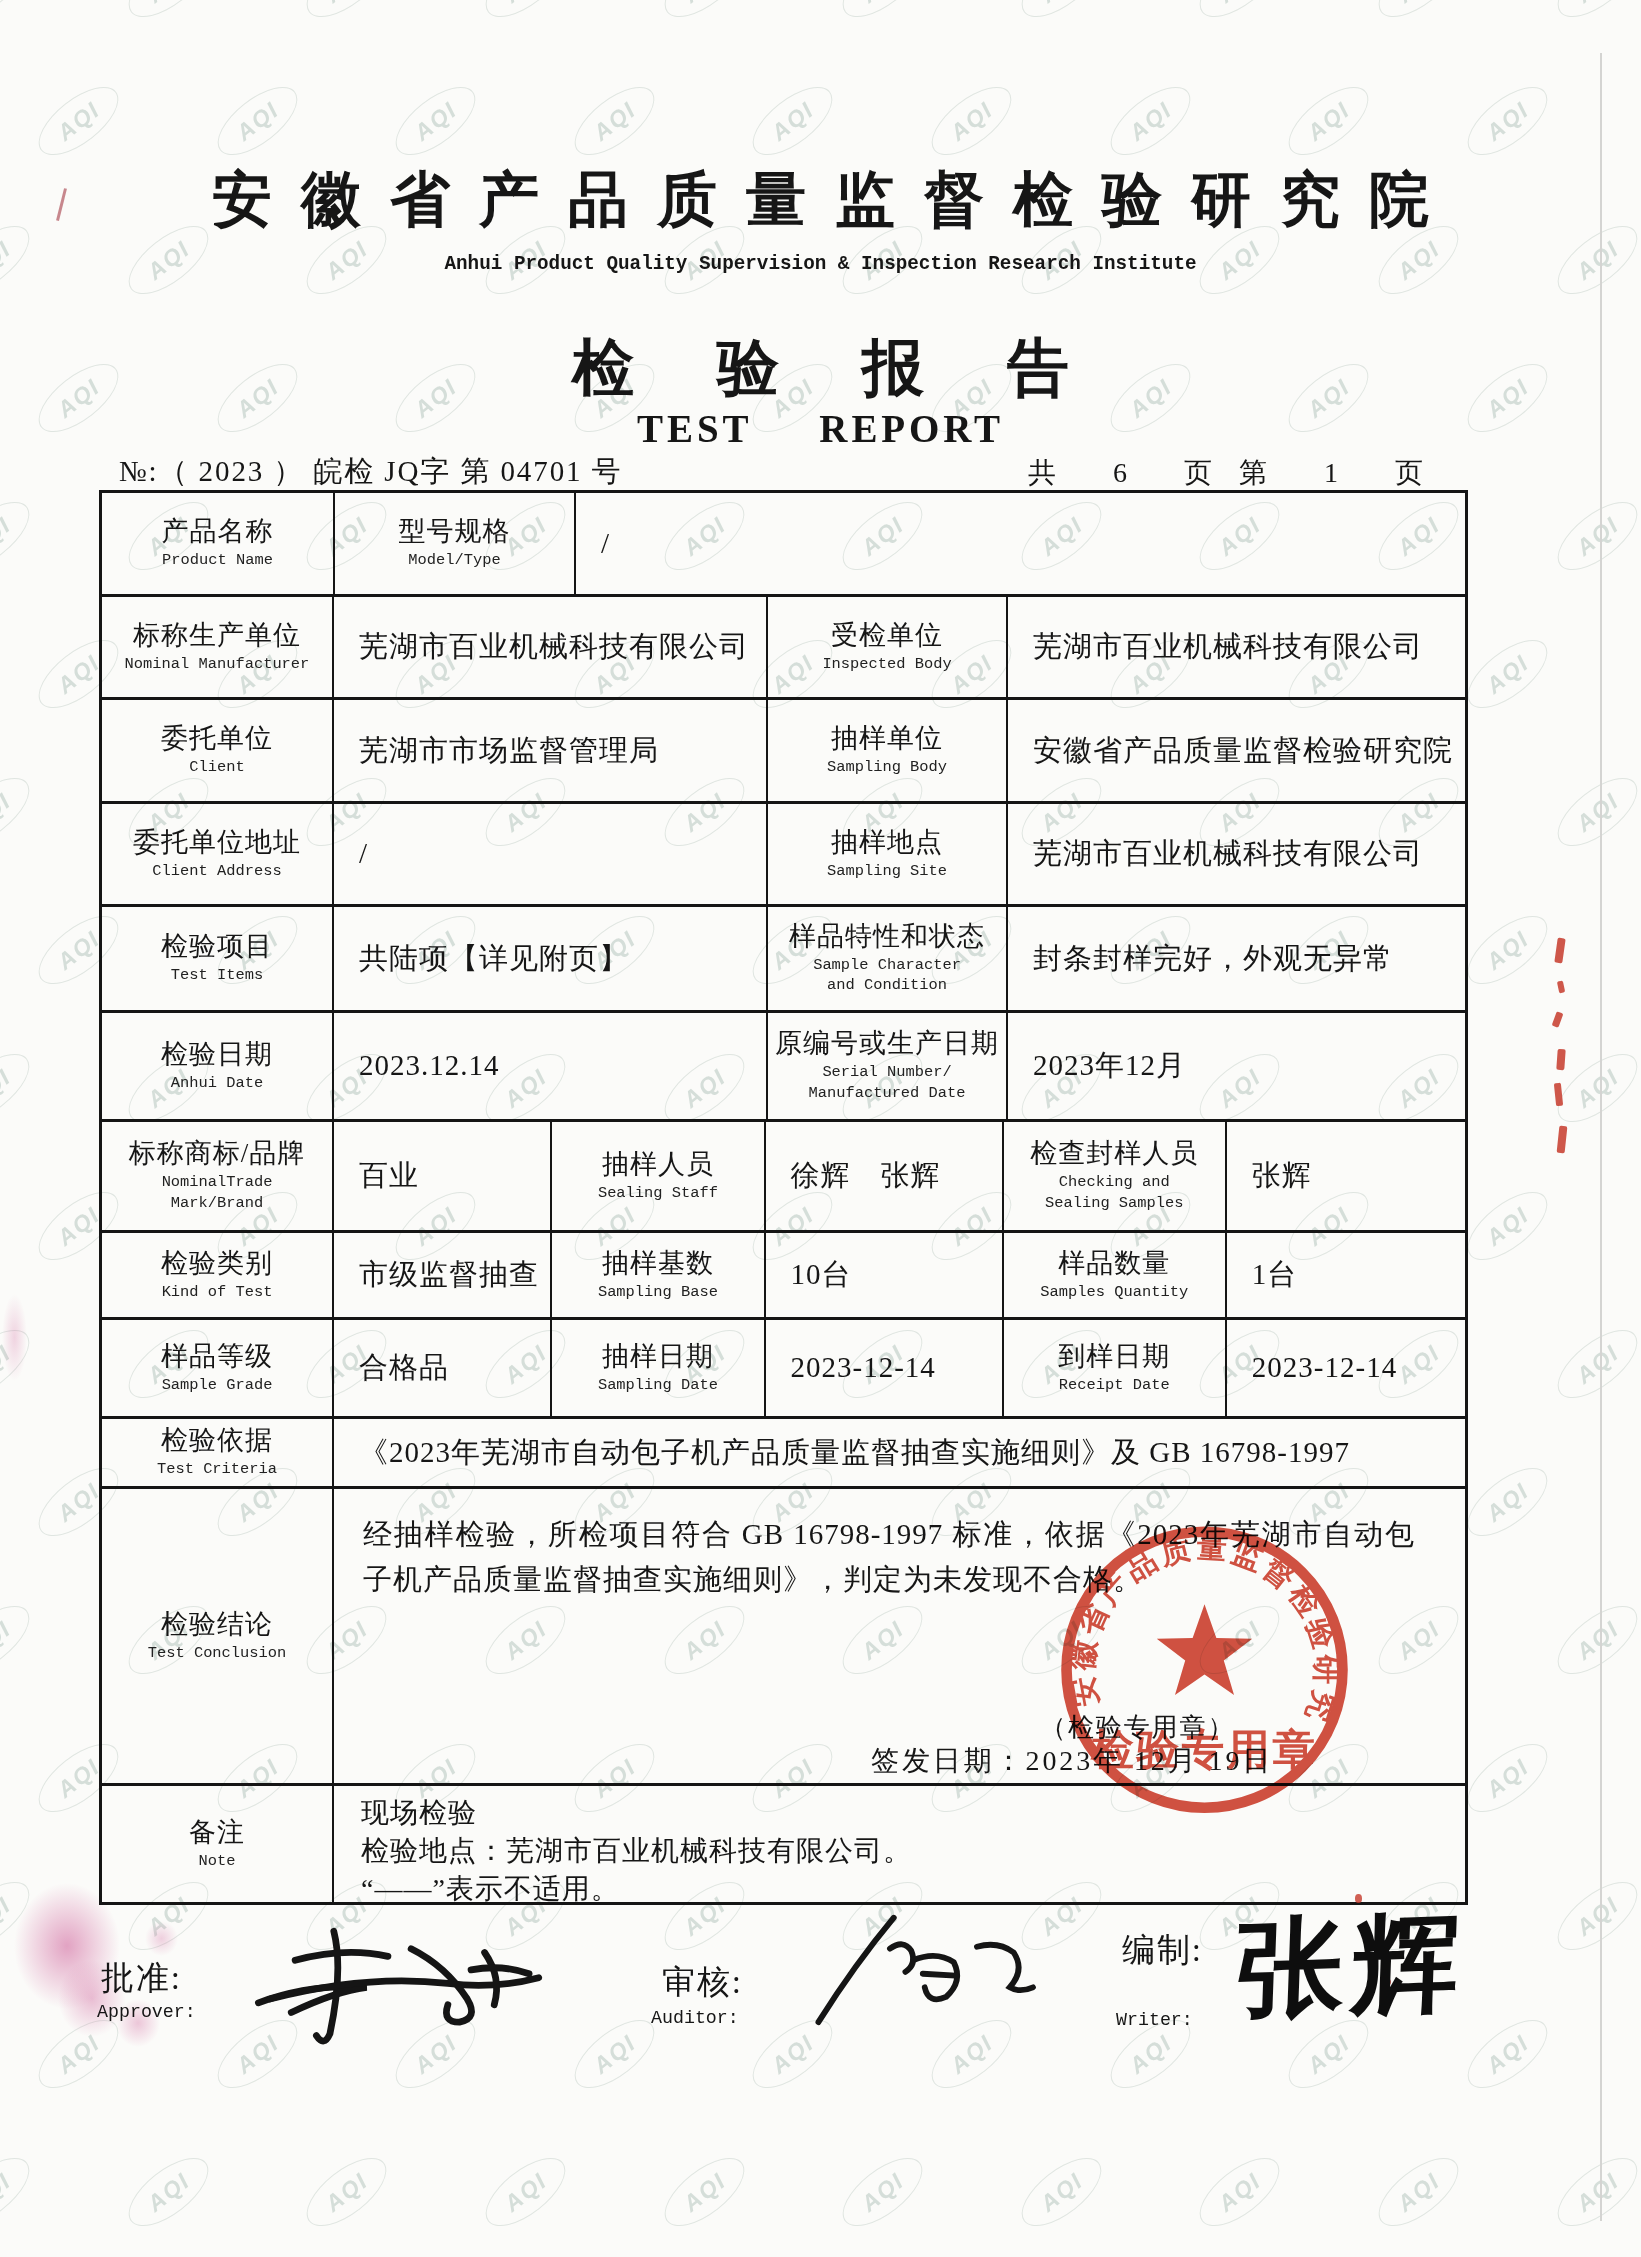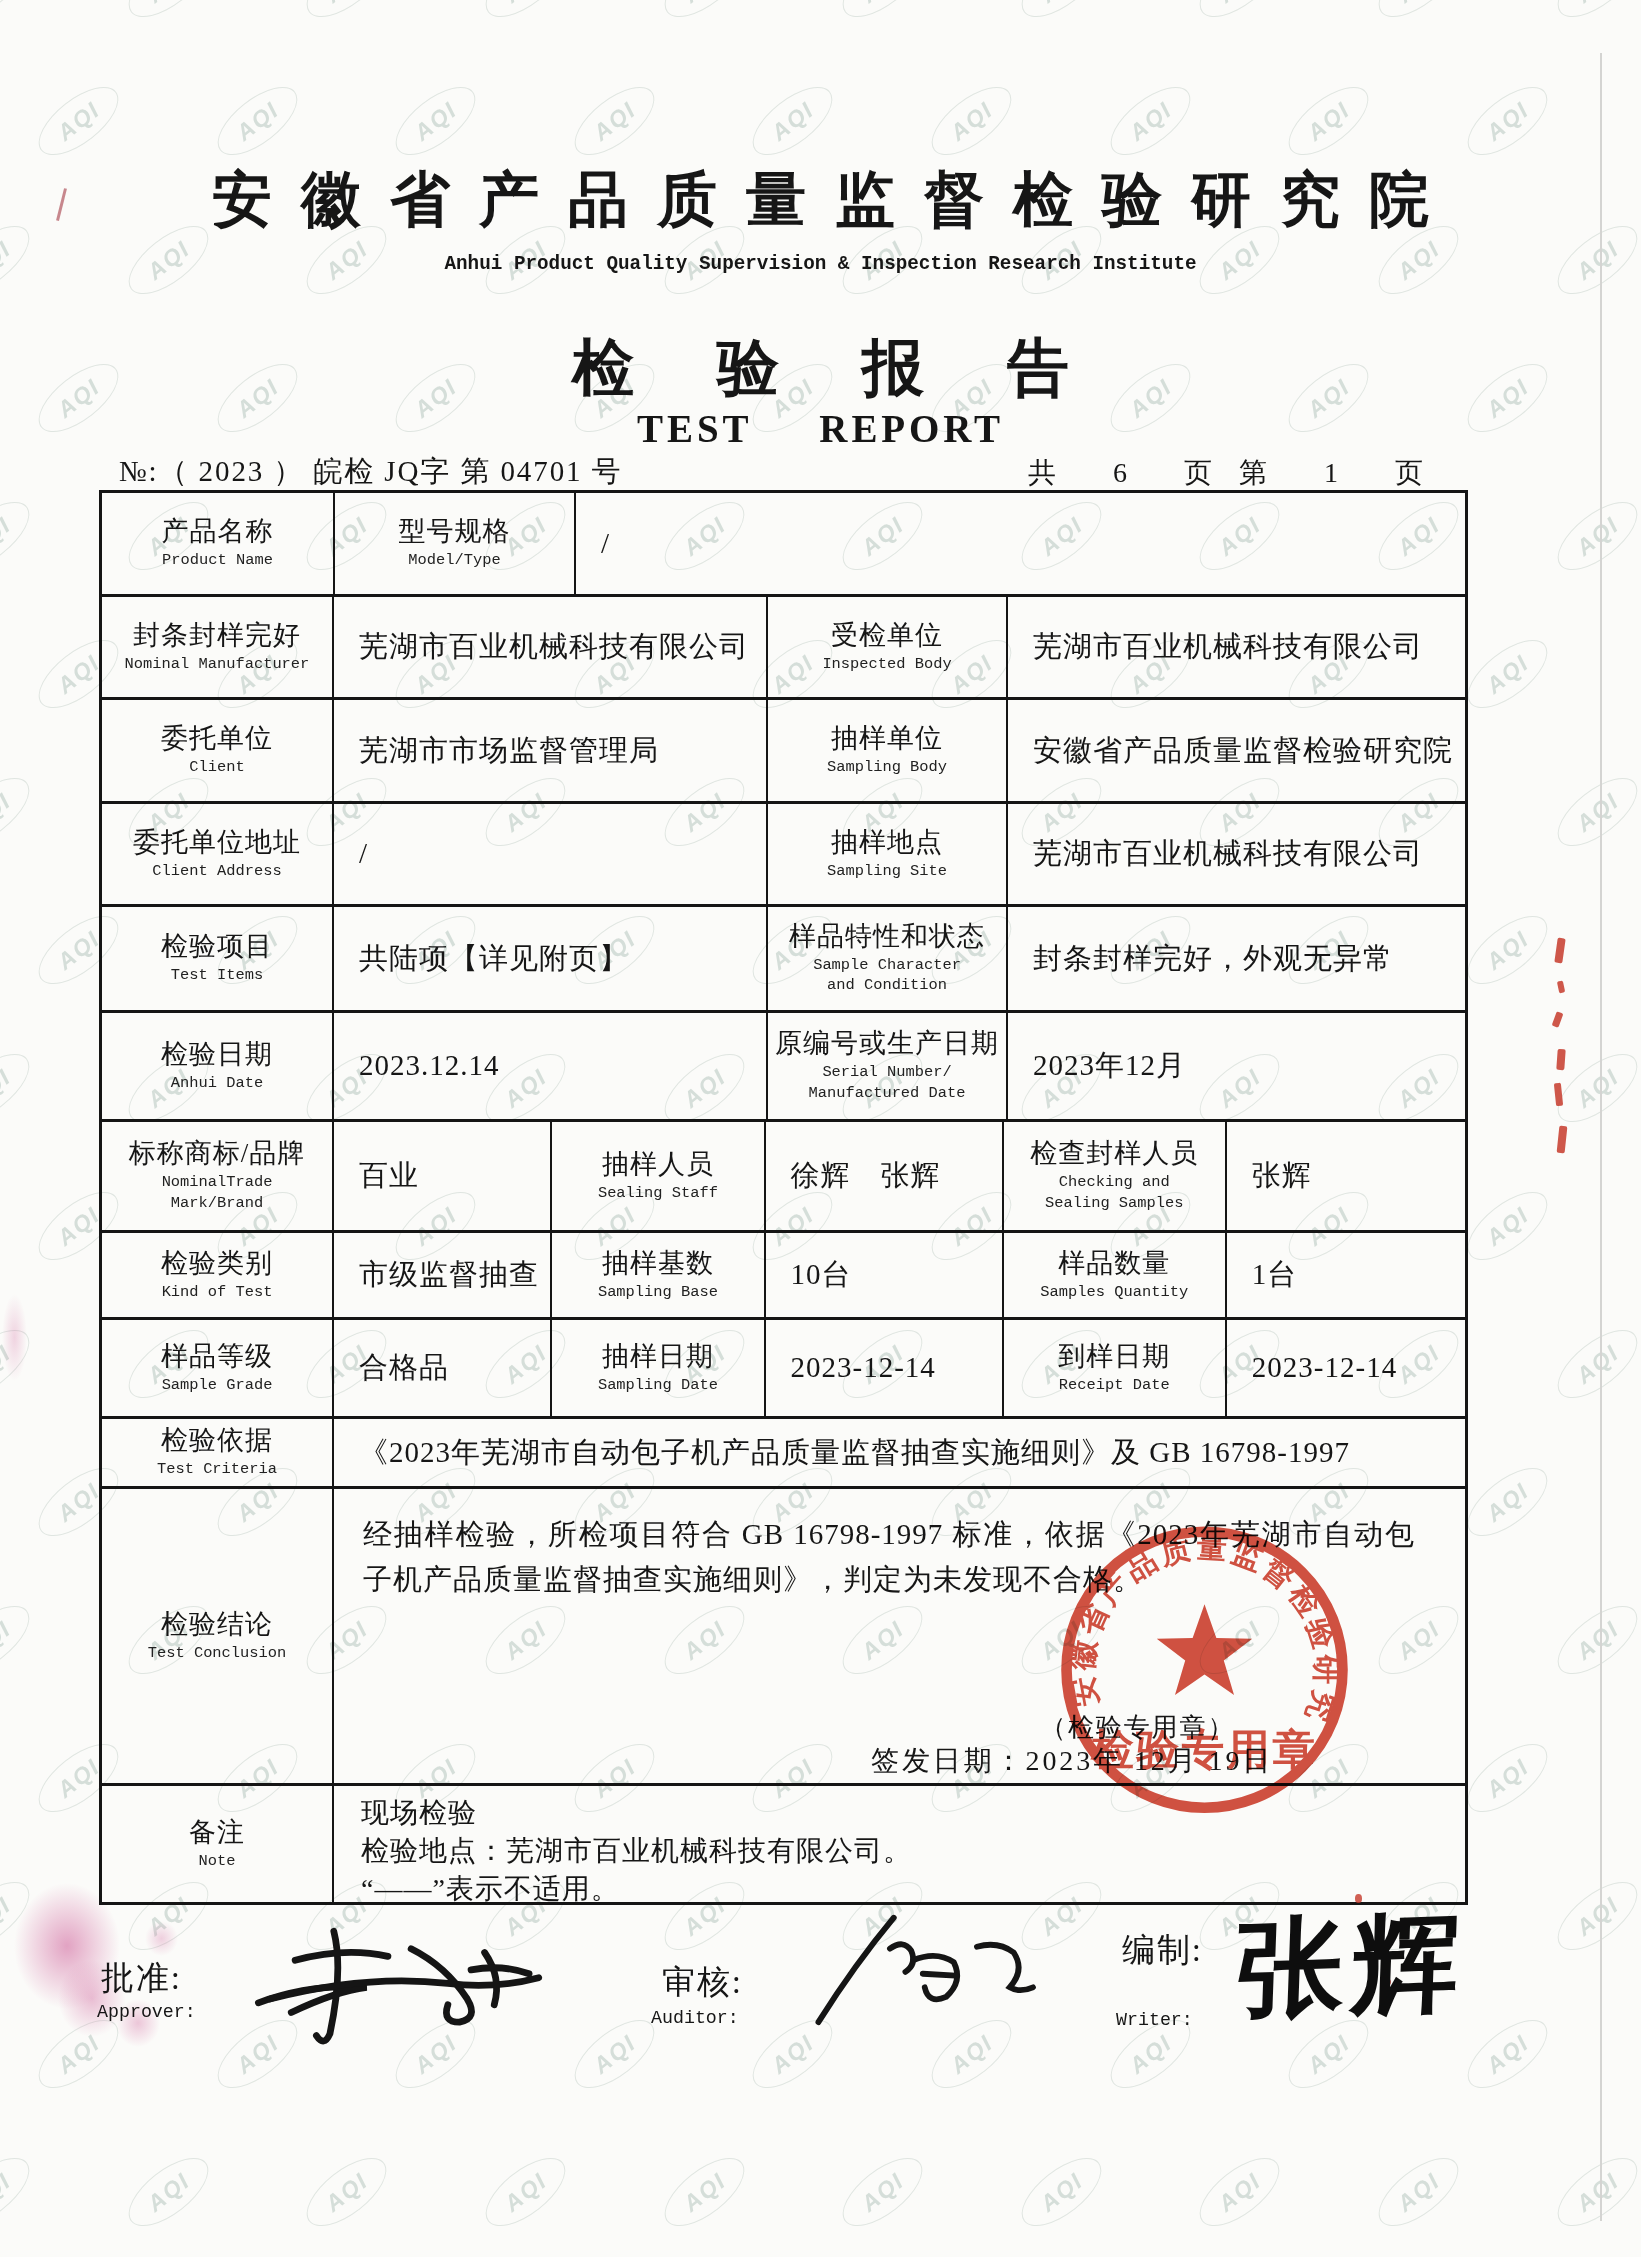--- a/index.html
+++ b/index.html
@@ -259,21 +259,21 @@
         </div>
       <div class="td lab w250">
         <span class="zh">型号规格</span>
         <span class="en">Model/Type</span>
         </div>
       <div class="td val w475">/</div>
     </div>
 
     <div class="tr" style="height:103px">
       <div class="td lab w241">
-        <span class="zh">封条封样完好</span>
+        <span class="zh">标称生产单位</span>
         <span class="en">Nominal Manufacturer</span>
         </div>
       <div class="td val w452">芜湖市百业机械科技有限公司</div>
       <div class="td lab w250">
         <span class="zh">受检单位</span>
         <span class="en">Inspected Body</span>
         </div>
       <div class="td val w475">芜湖市百业机械科技有限公司</div>
     </div>
 

